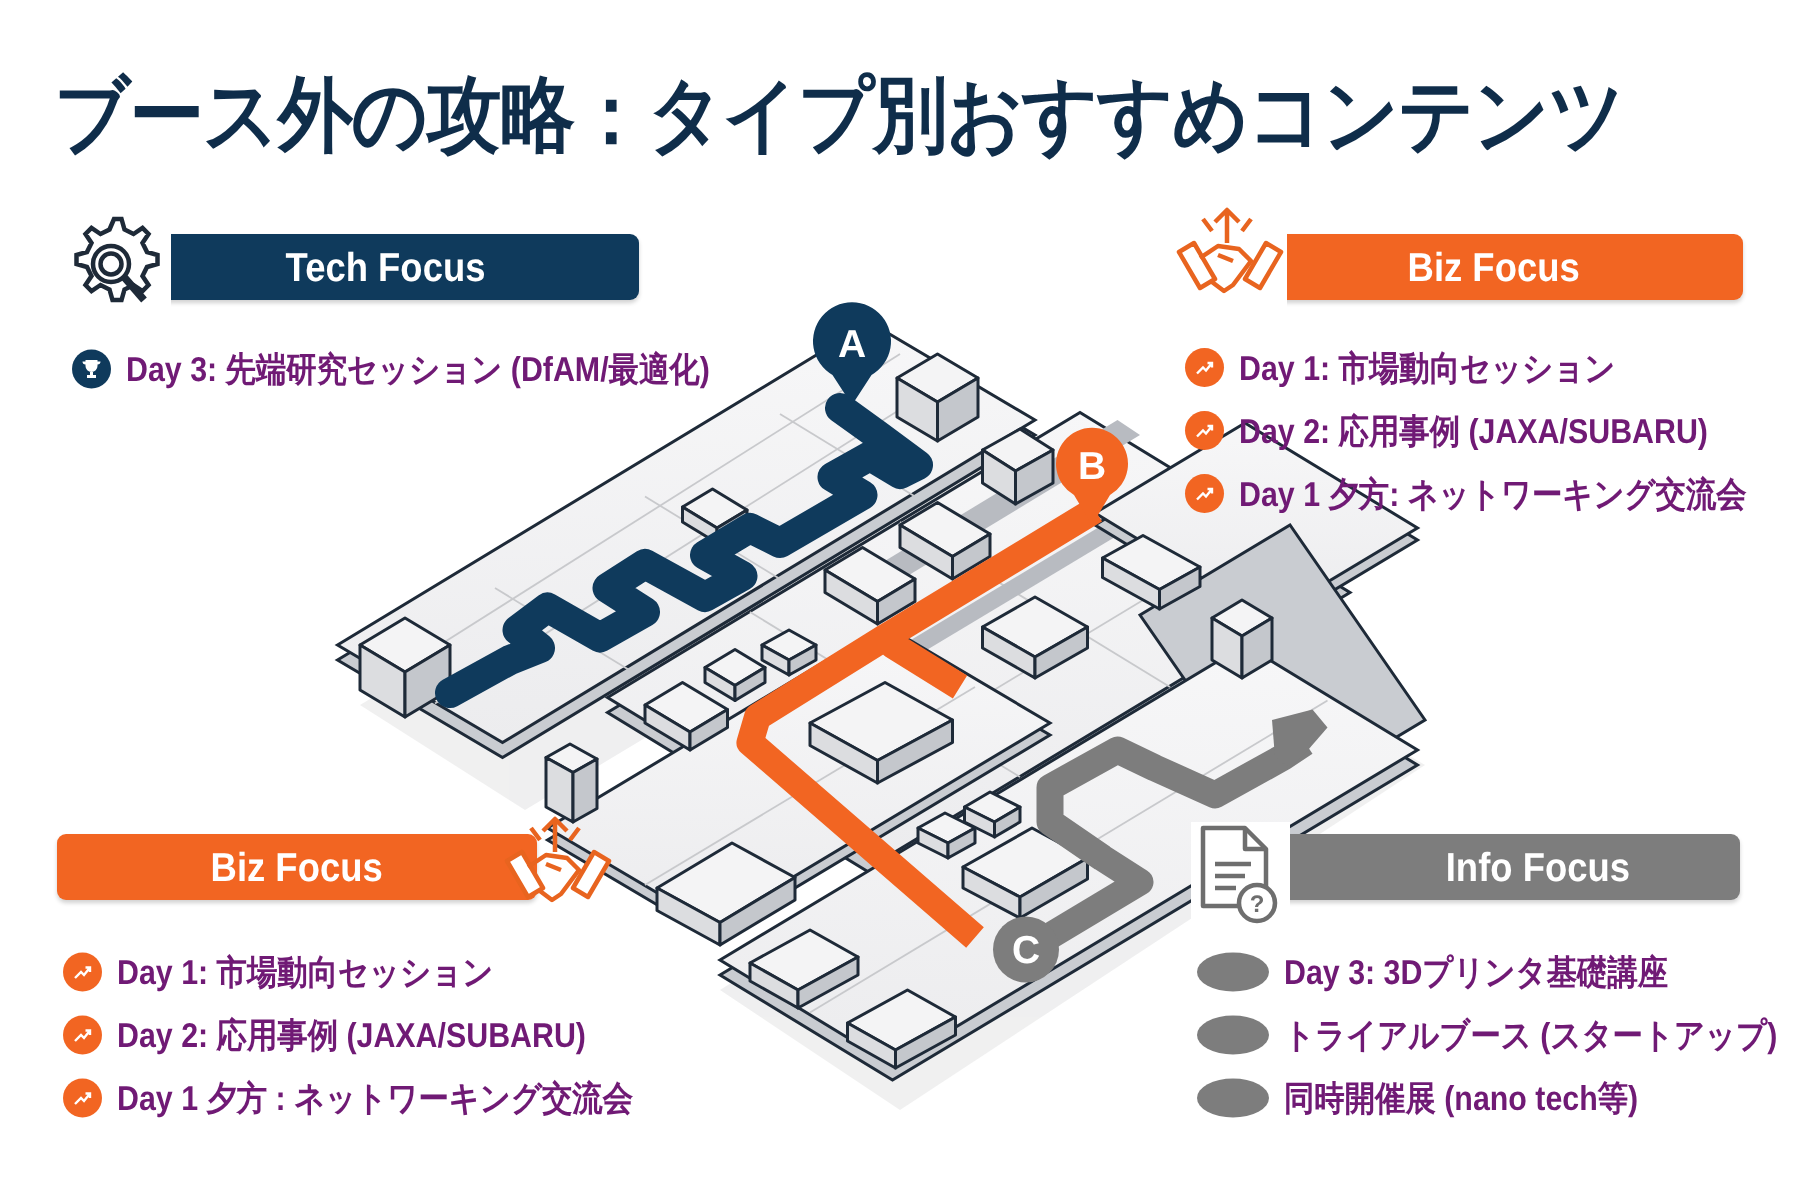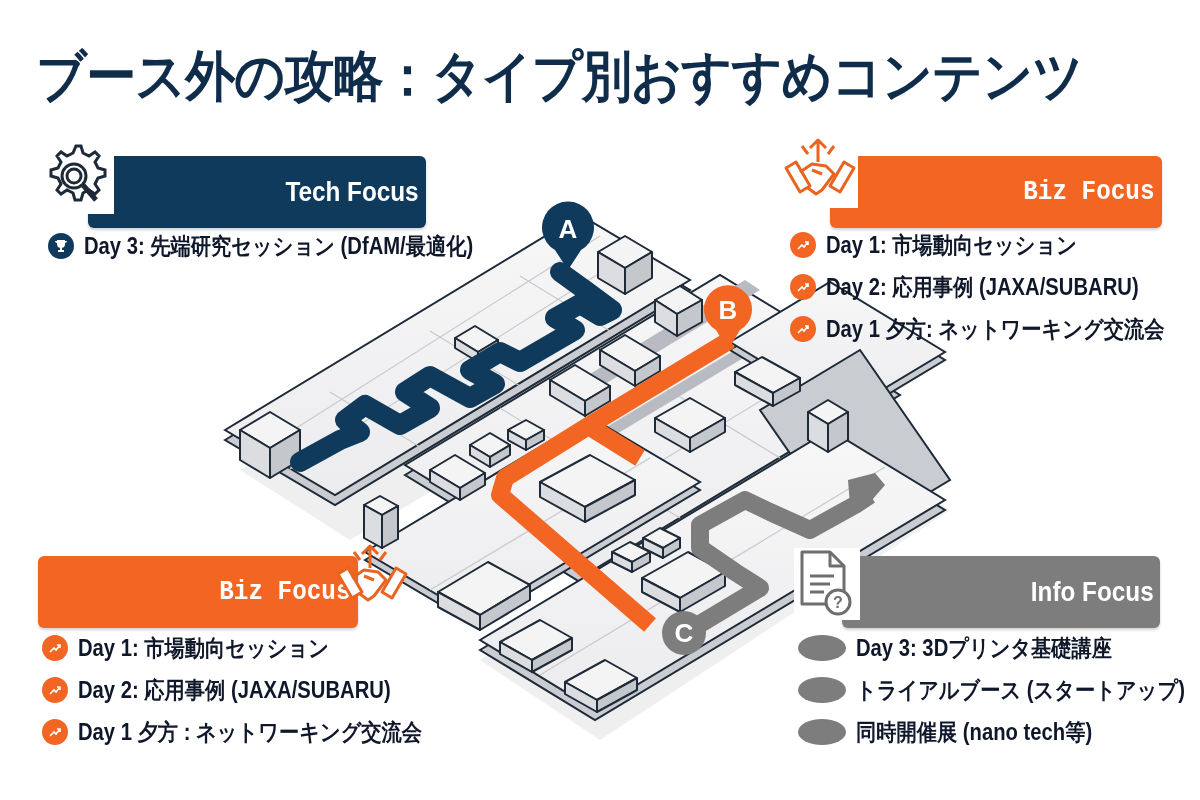--- a/index.html
+++ b/index.html
@@ -10,44 +10,44 @@
     position: absolute; left: 36px; top: 40px;
     font-size: 50px; font-weight: bold; color: #0f2d4a; letter-spacing: -1px;
     transform: scaleY(1.1);
     transform-origin: left top;
   }
 
   #map { position: absolute; left: 0; top: 0; width: 1200px; height: 800px; }
 
   .panel { position: absolute; }
   .panel-header {
-    position: absolute; height: 72px; border-radius: 6px;
+    position: absolute; height: 44px; border-radius: 6px;
     color: #fff; font-family: "Liberation Sans", sans-serif; font-weight: bold;
-    font-size: 27px; display: flex; align-items: center; justify-content: flex-end;
+    font-size: 27px; display: flex; align-items: center; justify-content: center;
     box-shadow: 0 2px 3px rgba(0,0,0,0.18);
   }
   .panel-header span { transform: scaleX(0.9); display: inline-block; }
   .panel-icon {
     position: absolute; width: 76px; height: 76px;
     background: #fff;
   }
   .items { position: absolute; list-style: none; }
   .item {
     display: flex; align-items: center; height: 42px;
-    font-family: "Liberation Sans", sans-serif; font-weight: bold; font-size: 23px; color: #0f172a;
+    font-family: "Liberation Sans", sans-serif; font-weight: bold; font-size: 23px; color: #701a75;
     white-space: nowrap;
   }
   .item .bullet {
     width: 26px; height: 26px; border-radius: 50%; margin-right: 10px; flex: 0 0 26px;
     display: flex; align-items: center; justify-content: center;
   }
   .item .txt { display: inline-block; transform: scaleX(0.88); transform-origin: left center; }
 
   .navy { background: #0f3a5c; }
-  .orange { background: #f26522; font-family: Liberation Mono, monospace; }
+  .orange { background: #f26522; }
   .grey { background: #7d7d7d; padding-left: 48px; }
 
   .pin-label {
     font-family: "Liberation Sans", sans-serif; font-weight: bold; fill: #fff; font-size: 26px;
   }
 </style>
 </head>
 <body>
 
 <svg id="map" viewBox="0 0 1200 800" xmlns="http://www.w3.org/2000/svg">

